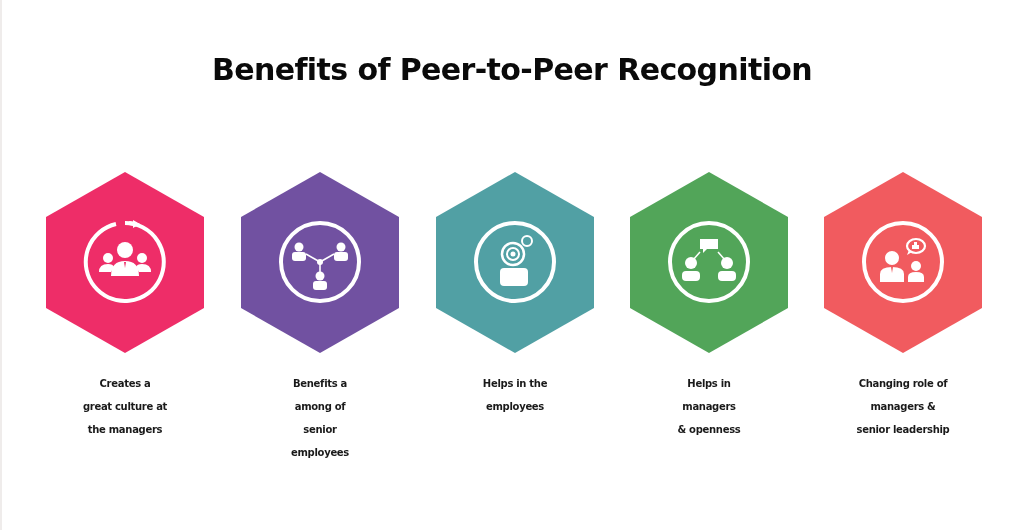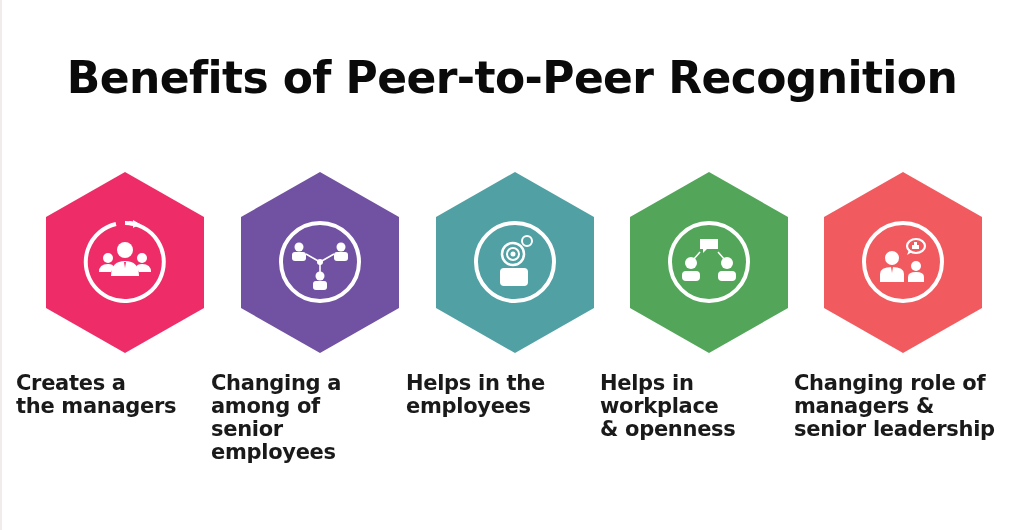--- a/index.html
+++ b/index.html
@@ -3,29 +3,29 @@
 <meta charset="utf-8">
 <style>
   html, body { margin: 0; padding: 0; }
   body {
     width: 1024px; height: 530px; background: #ffffff; position: relative; overflow: hidden;
     font-family: "DejaVu Sans", "Liberation Sans", sans-serif;
   }
   .left-edge { position: absolute; left: 0; top: 0; width: 2px; height: 530px; background: #efeceb; }
   .title {
     position: absolute; left: 0; top: 52px; width: 1024px; text-align: center;
-    font-size: 44px; font-weight: bold; color: #0a0a0a; letter-spacing: -0.6px;
+    font-size: 30px; font-weight: bold; color: #0a0a0a; letter-spacing: -0.6px;
     font-family: "DejaVu Sans", sans-serif;
   }
   .card { position: absolute; top: 172px; width: 158px; }
   .hex { position: absolute; left: 0; top: 0; width: 158px; height: 181px; }
   .icon-wrap { position: absolute; left: 37px; top: 48px; width: 84px; height: 84px; }
   .caption {
-    position: absolute; top: 200px; left: -30px; width: 218px; text-align: left;
-    font-size: 21px; font-weight: bold; line-height: 23px; color: #1a1a1a;
+    position: absolute; top: 200px; left: -30px; width: 218px; text-align: center;
+    font-size: 10px; font-weight: bold; line-height: 23px; color: #1a1a1a;
     font-family: "DejaVu Sans", sans-serif; letter-spacing: -0.3px;
   }
   .caption span { display: block; }
 </style>
 </head>
 <body>
 
 <div class="left-edge"></div>
 
 <div class="title">Benefits of Peer-to-Peer Recognition</div>
@@ -41,20 +41,21 @@
     <circle cx="42" cy="30" r="8" fill="#fff"></circle>
     <path d="M28 56 Q28 41 42 41 Q56 41 56 56 Z" fill="#fff"></path>
     <circle cx="25" cy="38" r="5" fill="#fff"></circle>
     <path d="M16 52 Q16 44 25 44 Q30 44 31 47 L28 52 Z" fill="#fff"></path>
     <circle cx="59" cy="38" r="5" fill="#fff"></circle>
     <path d="M68 52 Q68 44 59 44 Q54 44 53 47 L56 52 Z" fill="#fff"></path>
     <path d="M41 42 L43 42 L42 48 Z" fill="#ee2d68"></path>
   </svg>
   <div class="caption">
     <span>Creates a</span>
+    <span>great culture at</span>
     <span>the managers</span>
   </div>
 </div>
 
 <div class="card" style="left:241px;">
   <svg class="hex" viewBox="0 0 158 181">
     <polygon points="79,0 158,45 158,136 79,181 0,136 0,45" fill="#7151a1"></polygon>
   </svg>
   <svg class="icon-wrap" viewBox="0 0 84 84">
     <circle cx="42" cy="42" r="39" fill="none" stroke="#fff" stroke-width="4"></circle>
@@ -63,21 +64,21 @@
     <line x1="42" y1="42" x2="42" y2="54" stroke="#fff" stroke-width="1.6"></line>
     <circle cx="42" cy="42" r="3" fill="#fff"></circle>
     <circle cx="21" cy="27" r="4.5" fill="#fff"></circle>
     <rect x="14" y="32" width="14" height="9" rx="3" fill="#fff"></rect>
     <circle cx="63" cy="27" r="4.5" fill="#fff"></circle>
     <rect x="56" y="32" width="14" height="9" rx="3" fill="#fff"></rect>
     <circle cx="42" cy="56" r="4.5" fill="#fff"></circle>
     <rect x="35" y="61" width="14" height="9" rx="3" fill="#fff"></rect>
   </svg>
   <div class="caption">
-    <span>Changing a</span>
+    <span>Benefits a</span>
     <span>among of</span>
     <span>senior</span>
     <span>employees</span>
   </div>
 </div>
 
 <div class="card" style="left:436px;">
   <svg class="hex" viewBox="0 0 158 181">
     <polygon points="79,0 158,45 158,136 79,181 0,136 0,45" fill="#51a0a4"></polygon>
   </svg>
@@ -105,21 +106,21 @@
     <polygon points="36,29 40,29 36,33" fill="#fff"></polygon>
     <line x1="33" y1="32" x2="26" y2="40" stroke="#fff" stroke-width="1.5"></line>
     <line x1="51" y1="32" x2="58" y2="40" stroke="#fff" stroke-width="1.5"></line>
     <circle cx="24" cy="43" r="6" fill="#fff"></circle>
     <rect x="15" y="51" width="18" height="10" rx="4" fill="#fff"></rect>
     <circle cx="60" cy="43" r="6" fill="#fff"></circle>
     <rect x="51" y="51" width="18" height="10" rx="4" fill="#fff"></rect>
   </svg>
   <div class="caption">
     <span>Helps in</span>
-    <span>workplace</span>
+    <span>managers</span>
     <span>&amp; openness</span>
   </div>
 </div>
 
 <div class="card" style="left:824px;">
   <svg class="hex" viewBox="0 0 158 181">
     <polygon points="79,0 158,45 158,136 79,181 0,136 0,45" fill="#f15b5f"></polygon>
   </svg>
   <svg class="icon-wrap" viewBox="0 0 84 84">
     <circle cx="42" cy="42" r="39" fill="none" stroke="#fff" stroke-width="4"></circle>

